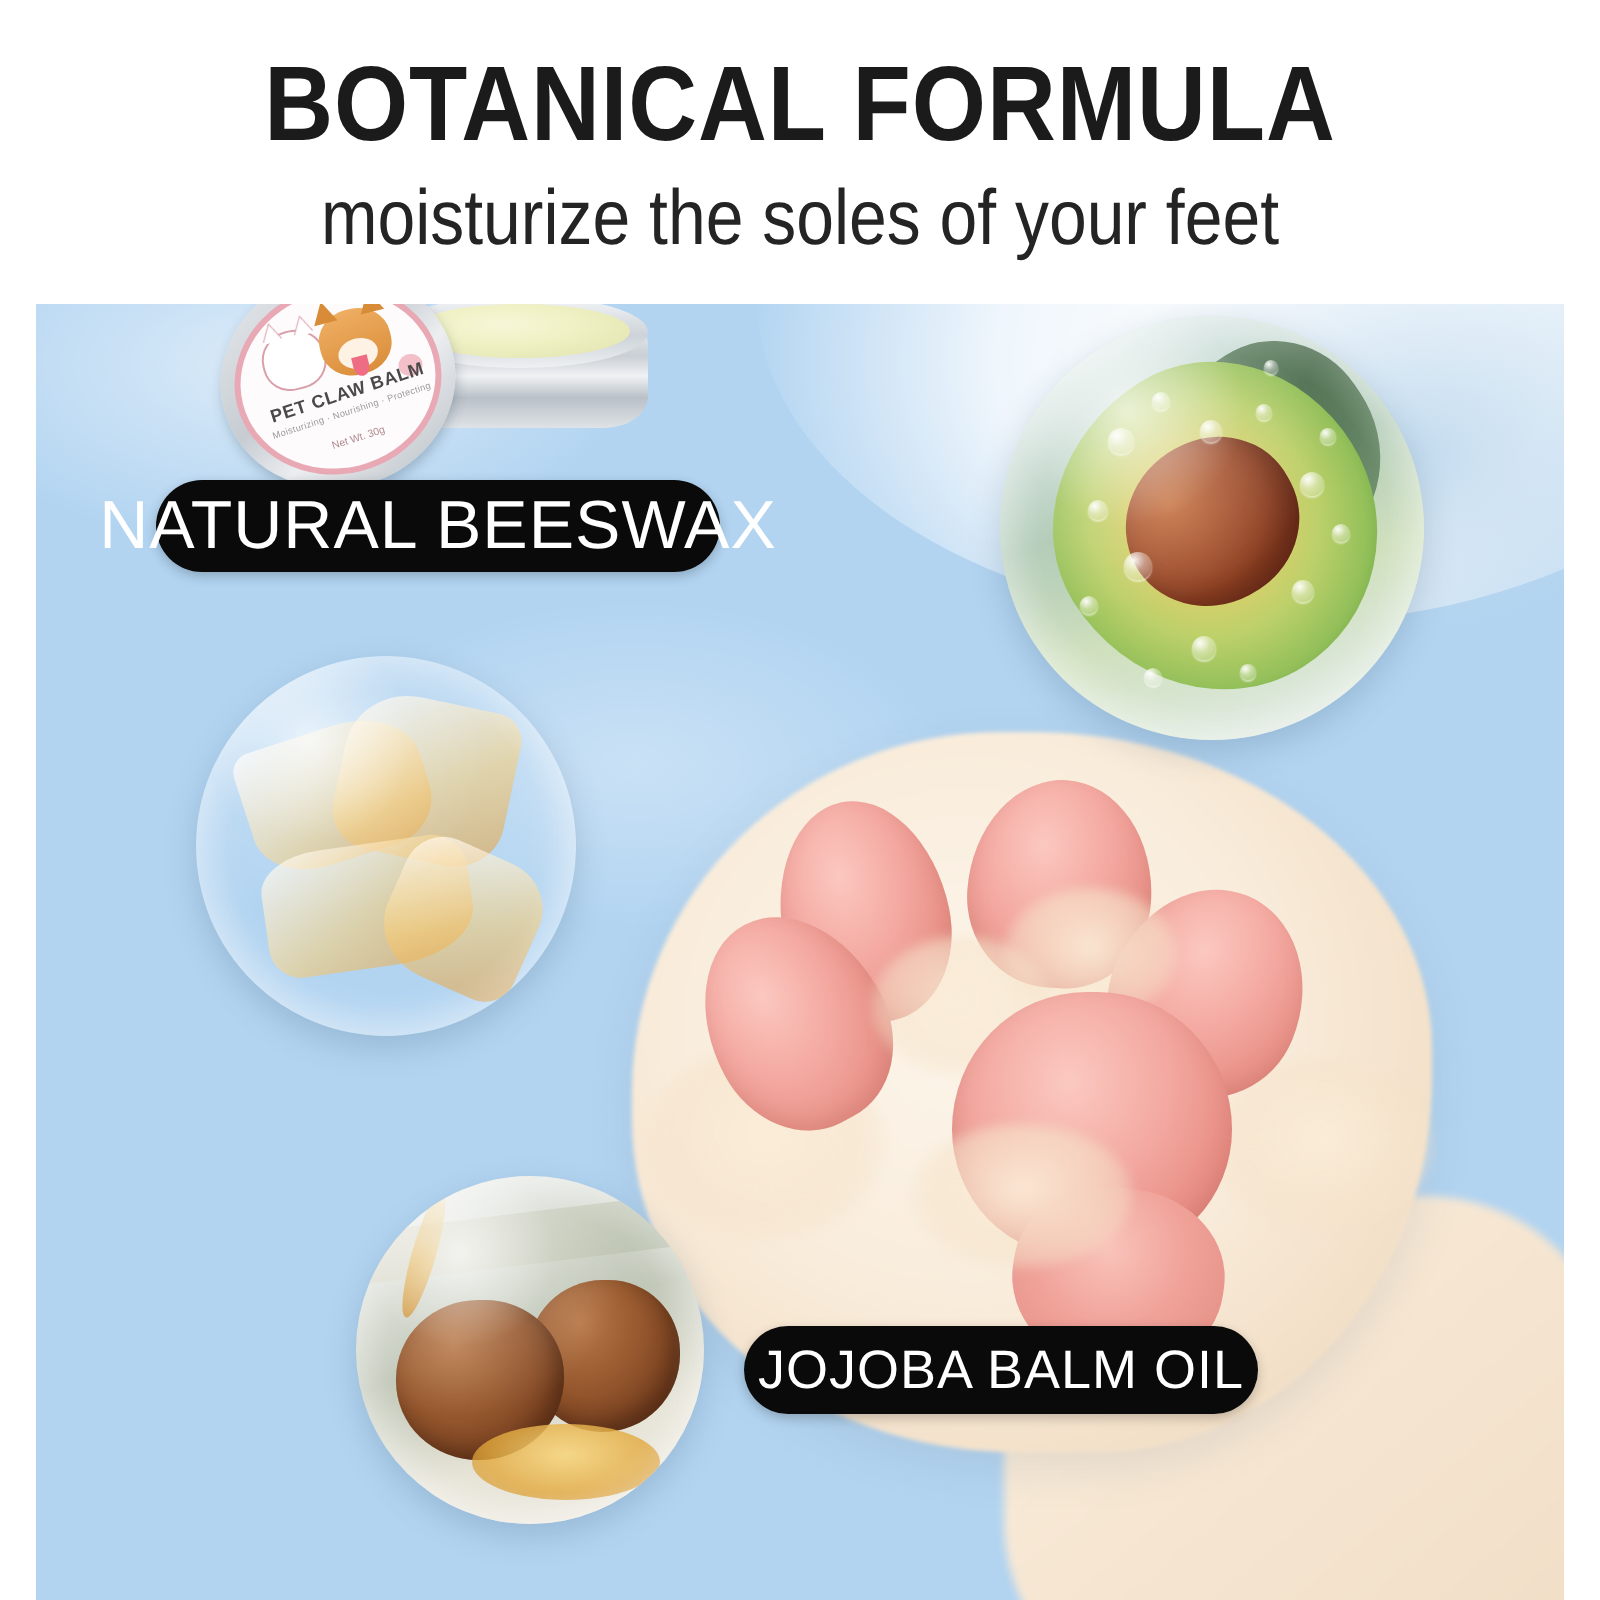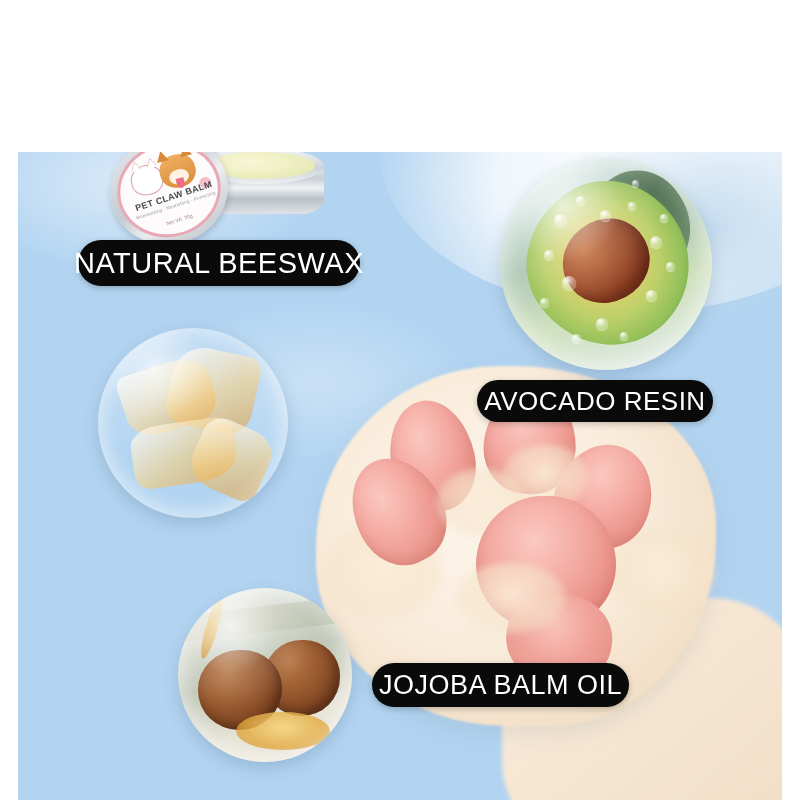--- a/index.html
+++ b/index.html
@@ -426,38 +426,42 @@
     border-radius: 999px;
     color: #ffffff;
     font-weight: 400;
     letter-spacing: 0.5px;
     white-space: nowrap;
     box-shadow: 0 2px 6px rgba(0,0,0,0.22);
   }
   .pill-beeswax {
     left: 60px; top: 88px;
     width: 282px; height: 46px;
-    font-size: 29px;
+    font-size: 34px;
   }
   .pill-avocado {
     left: 459px; top: 228px;
     width: 236px; height: 42px;
     font-size: 26px;
   }
   .pill-jojoba {
     left: 354px; top: 511px;
     width: 257px; height: 44px;
     font-size: 27px;
   }
 </style>
 </head>
 <body>
 
 <div class="poster">
 
+  <div class="header">
+    <div class="title">BOTANICAL FORMULA</div>
+    <div class="subtitle">moisturize the soles of your feet</div>
+  </div>
 
   <div class="photo">
 
     <div class="sky-a"></div>
     <div class="sky-b"></div>
     <div class="sky-c"></div>
     <div class="sky-d"></div>
 
     <div class="paw">
       <div class="leg"></div>
@@ -531,17 +535,16 @@
     <div class="sphere sphere-jojoba">
       <div class="jj-bg-bar"></div>
       <div class="jj-pour"></div>
       <div class="jj-seed-b"></div>
       <div class="jj-seed-a"></div>
       <div class="jj-pool"></div>
       <div class="gloss"></div>
     </div>
 
     <div class="pill pill-beeswax">NATURAL BEESWAX</div>
-    <div class="pill pill-avocado">AVOCADO RESIN</div>
     <div class="pill pill-jojoba">JOJOBA BALM OIL</div>
 
   </div>
 </div>
 
 </body></html>

